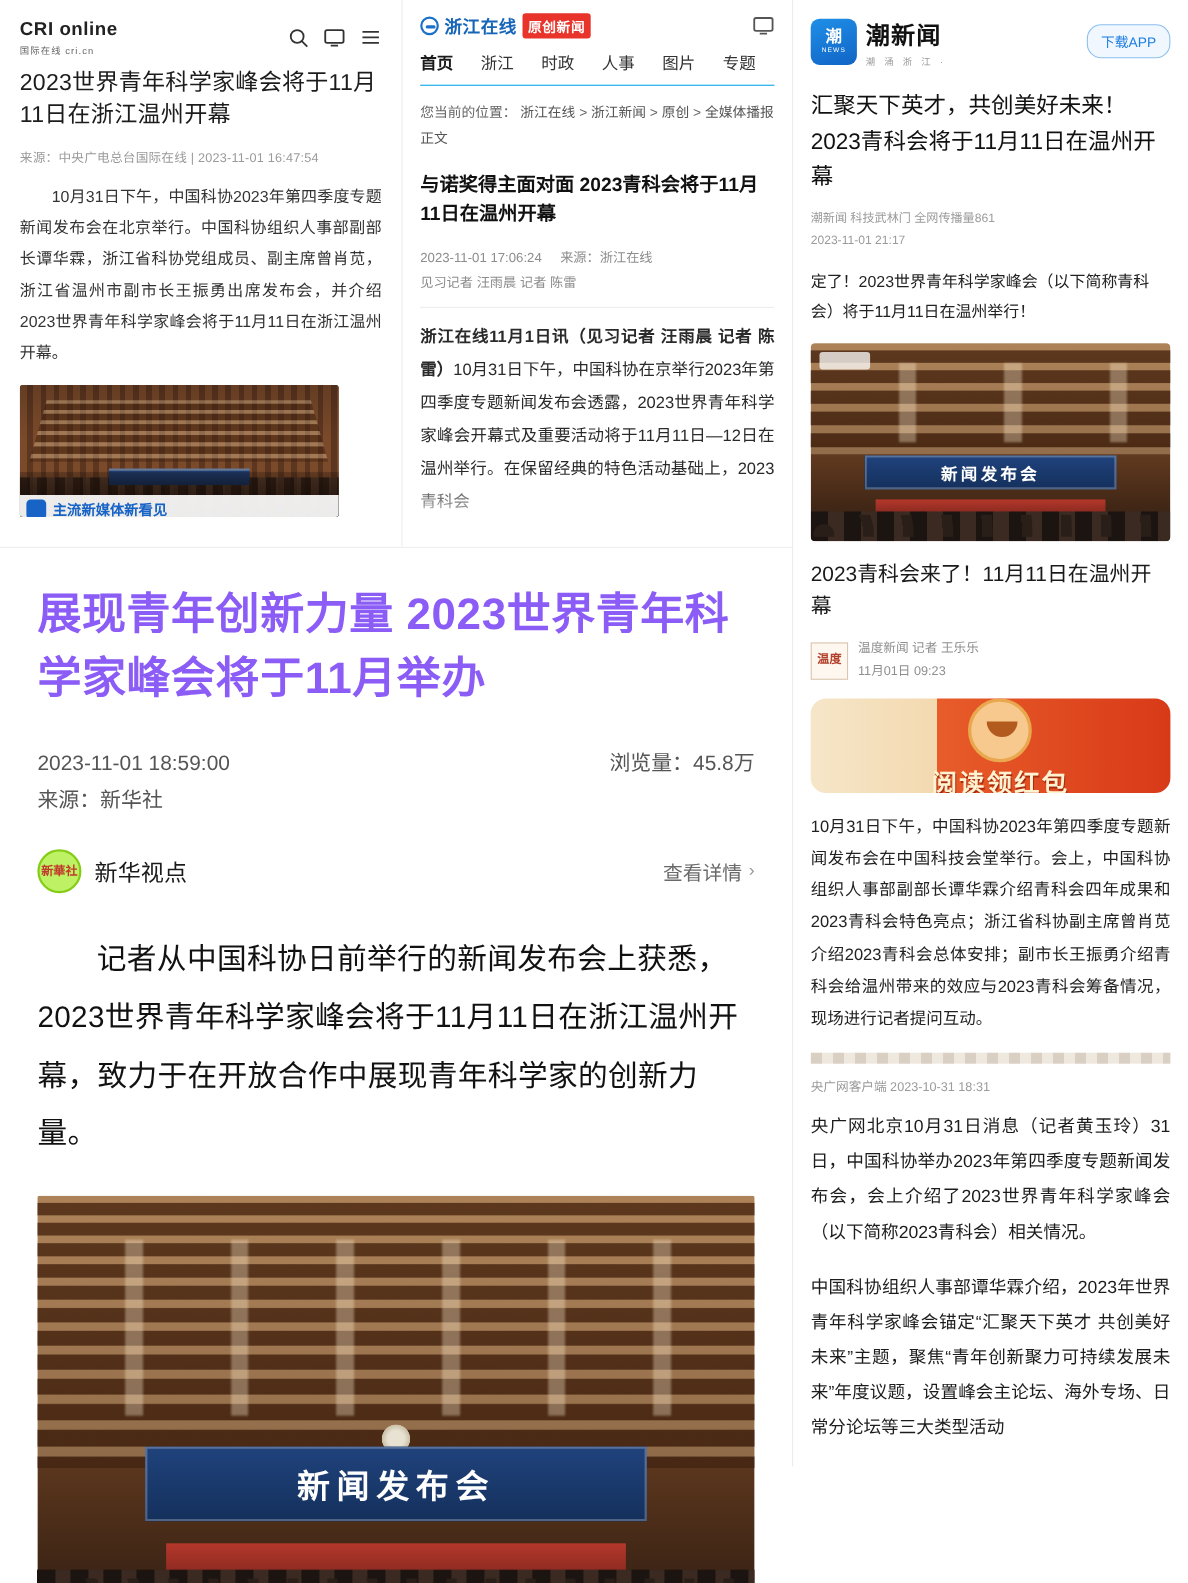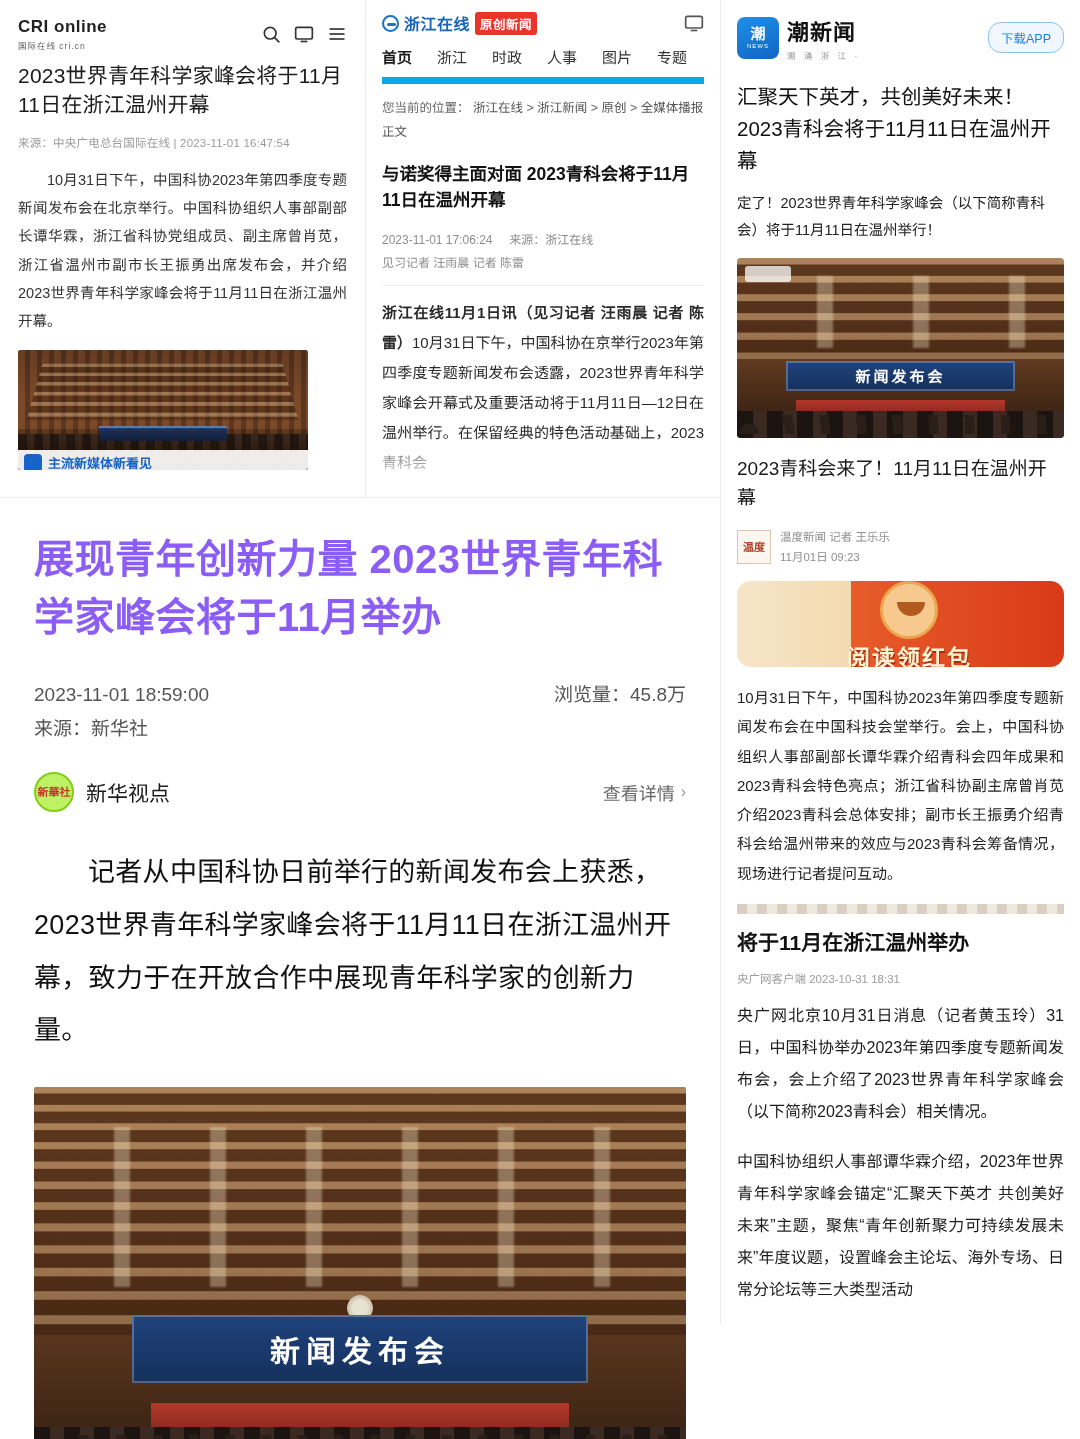--- a/index.html
+++ b/index.html
@@ -132,21 +132,21 @@
   }
   .zj-circle::after{
     content:""; position:absolute; left:3px; top:6px; width:9px;height:3px;background:#1a72c8;border-radius:2px;
   }
   .zj-name { font-size: 16px; font-weight: bold; color: #1765b8; letter-spacing: .5px;}
   .zj-tag {
     font-size: 12.5px; color: #fff; background: #e8342a; border-radius: 3px;
     padding: 2px 5px; font-weight: 600; letter-spacing: .5px;
   }
   .zj-nav {
-    display: flex; gap: 25px; border-bottom: 7px solid #0ea5e9;
+    display: flex; gap: 25px; border-bottom: 1px solid #0ea5e9;
     padding: 12px 0 10px; font-size: 15px; color: #333; align-items: center;
   }
   .zj-nav .cur { color: #1a1a1a; font-weight: 600; }
   .zj-crumb {
     font-size: 12.5px; color: #666; line-height: 1.95; margin-top: 12px;
   }
   .zj-crumb .lk { color: #555; }
   .zj-title {
     font-size: 17.5px; font-weight: bold; line-height: 1.5; margin-top: 16px; color: #111;
   }
@@ -407,20 +407,24 @@
           </div>
           <div>
             <div class="chao-name">潮新闻</div>
             <div class="chao-sub">潮 涌 浙 江 ·</div>
           </div>
         </div>
         <div class="chao-dl">下载APP</div>
       </div>
 
       <div class="chao-title">汇聚天下英才，共创美好未来！2023青科会将于11月11日在温州开幕</div>
+      <div class="chao-meta">
+        <div>潮新闻 科技武林门 全网传播量861</div>
+        <div>2023-11-01 21:17</div>
+      </div>
       <div class="chao-lede">定了！2023世界青年科学家峰会（以下简称青科会）将于11月11日在温州举行！</div>
 
       <div class="chao-photo">
         <div class="hall2">
           <div class="ceiling"></div>
             <div class="lights"></div>
           <div class="banner" style="font-size:15px;letter-spacing:3px;">新闻发布会</div>
           <div class="table"></div>
             <div class="crowd"></div>
             <div class="heads"></div>
@@ -442,21 +446,20 @@
         <div class="ad-text">
           <div class="ad-main">阅读领红包</div>
           <div class="ad-btn">点击最高领50元</div>
         </div>
       </div>
 
       <div class="chao-body">10月31日下午，中国科协2023年第四季度专题新闻发布会在中国科技会堂举行。会上，中国科协组织人事部副部长谭华霖介绍青科会四年成果和2023青科会特色亮点；浙江省科协副主席曾肖苋介绍2023青科会总体安排；副市长王振勇介绍青科会给温州带来的效应与2023青科会筹备情况，现场进行记者提问互动。</div>
 
       <div class="chao-divider"></div>
 
-      <div class="cnr-title">将于11月在浙江温州举办</div>
       <div class="cnr-meta">央广网客户端    2023-10-31 18:31</div>
       <div class="cnr-body">
         <p>央广网北京10月31日消息（记者黄玉玲）31日，中国科协举办2023年第四季度专题新闻发布会，会上介绍了2023世界青年科学家峰会（以下简称2023青科会）相关情况。</p>
         <p>中国科协组织人事部谭华霖介绍，2023年世界青年科学家峰会锚定“汇聚天下英才 共创美好未来”主题，聚焦“青年创新聚力可持续发展未来”年度议题，设置峰会主论坛、海外专场、日常分论坛等三大类型活动</p>
       </div>
     </div>
   </div>
 
   <div class="main-article">
     <h1 class="xh-title">展现青年创新力量 2023世界青年科学家峰会将于11月举办</h1>

